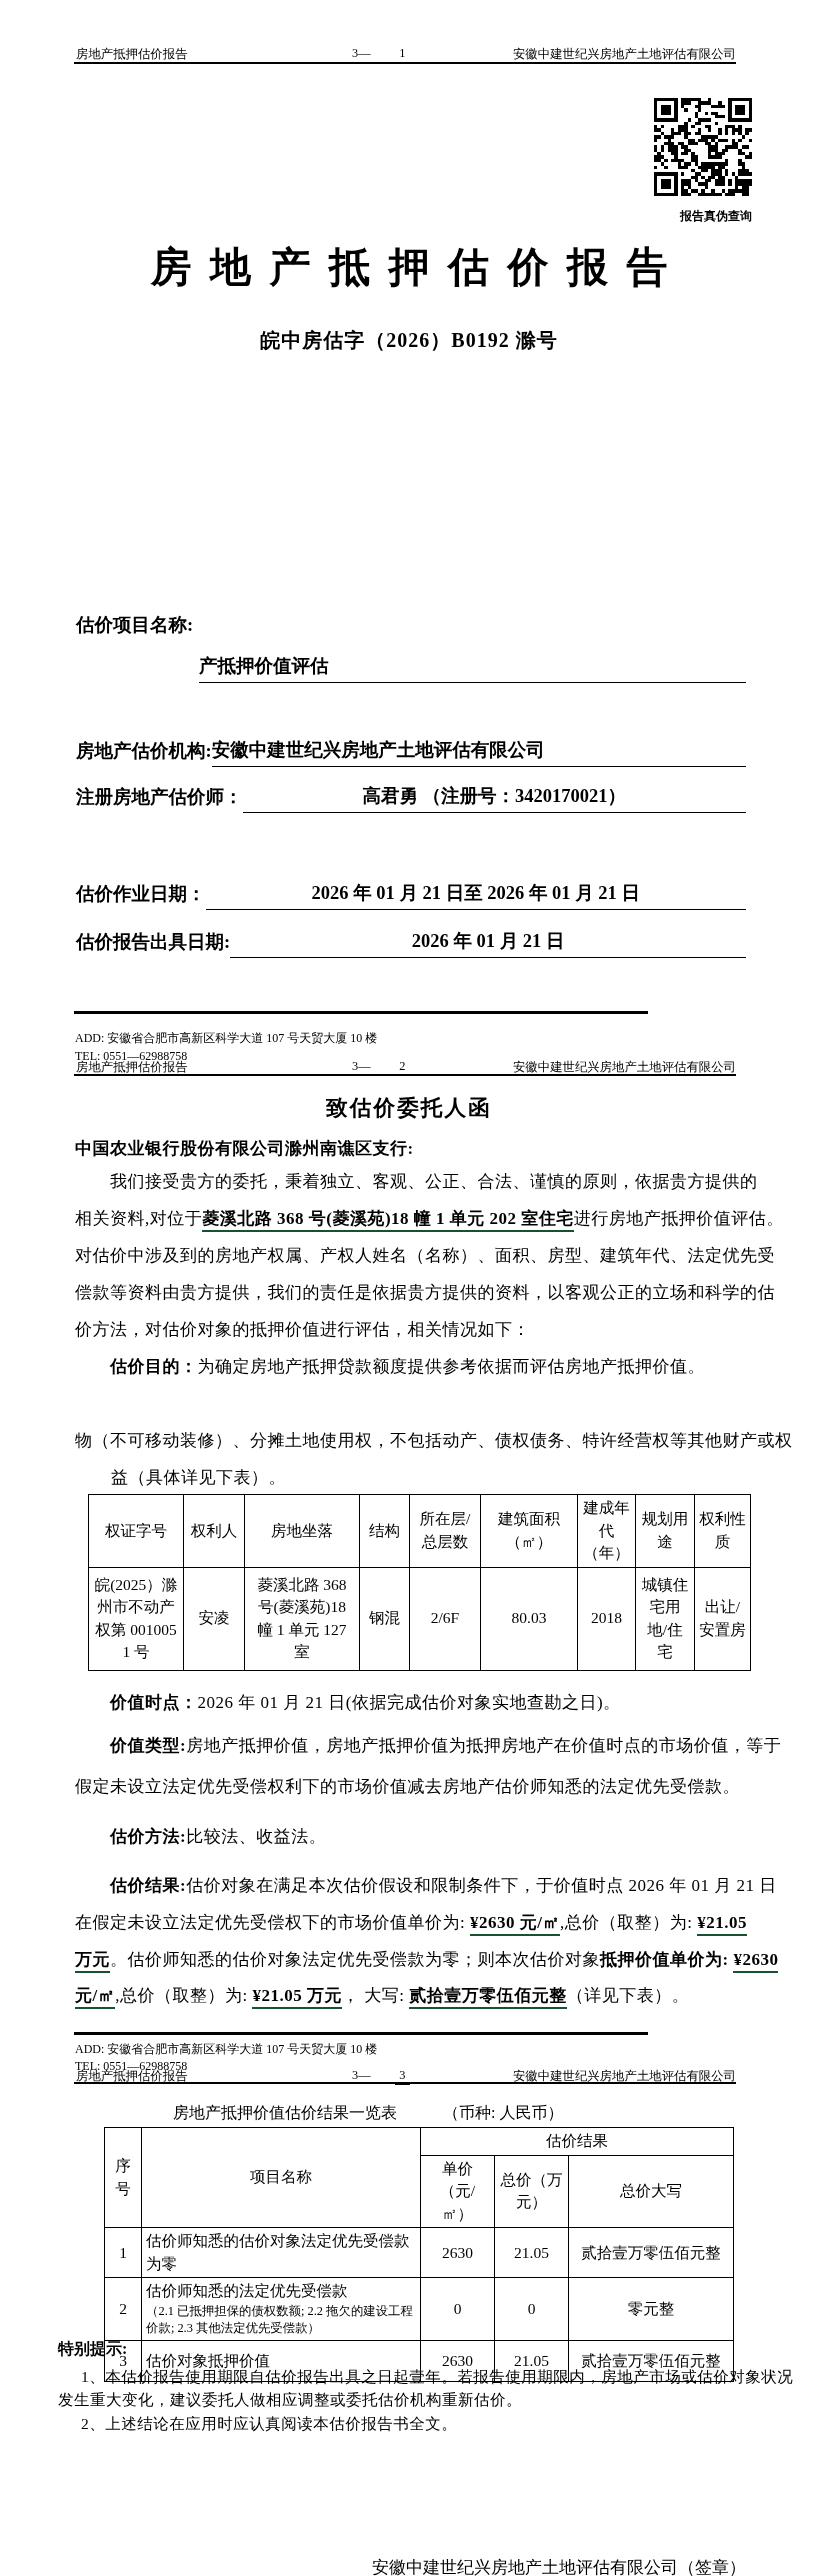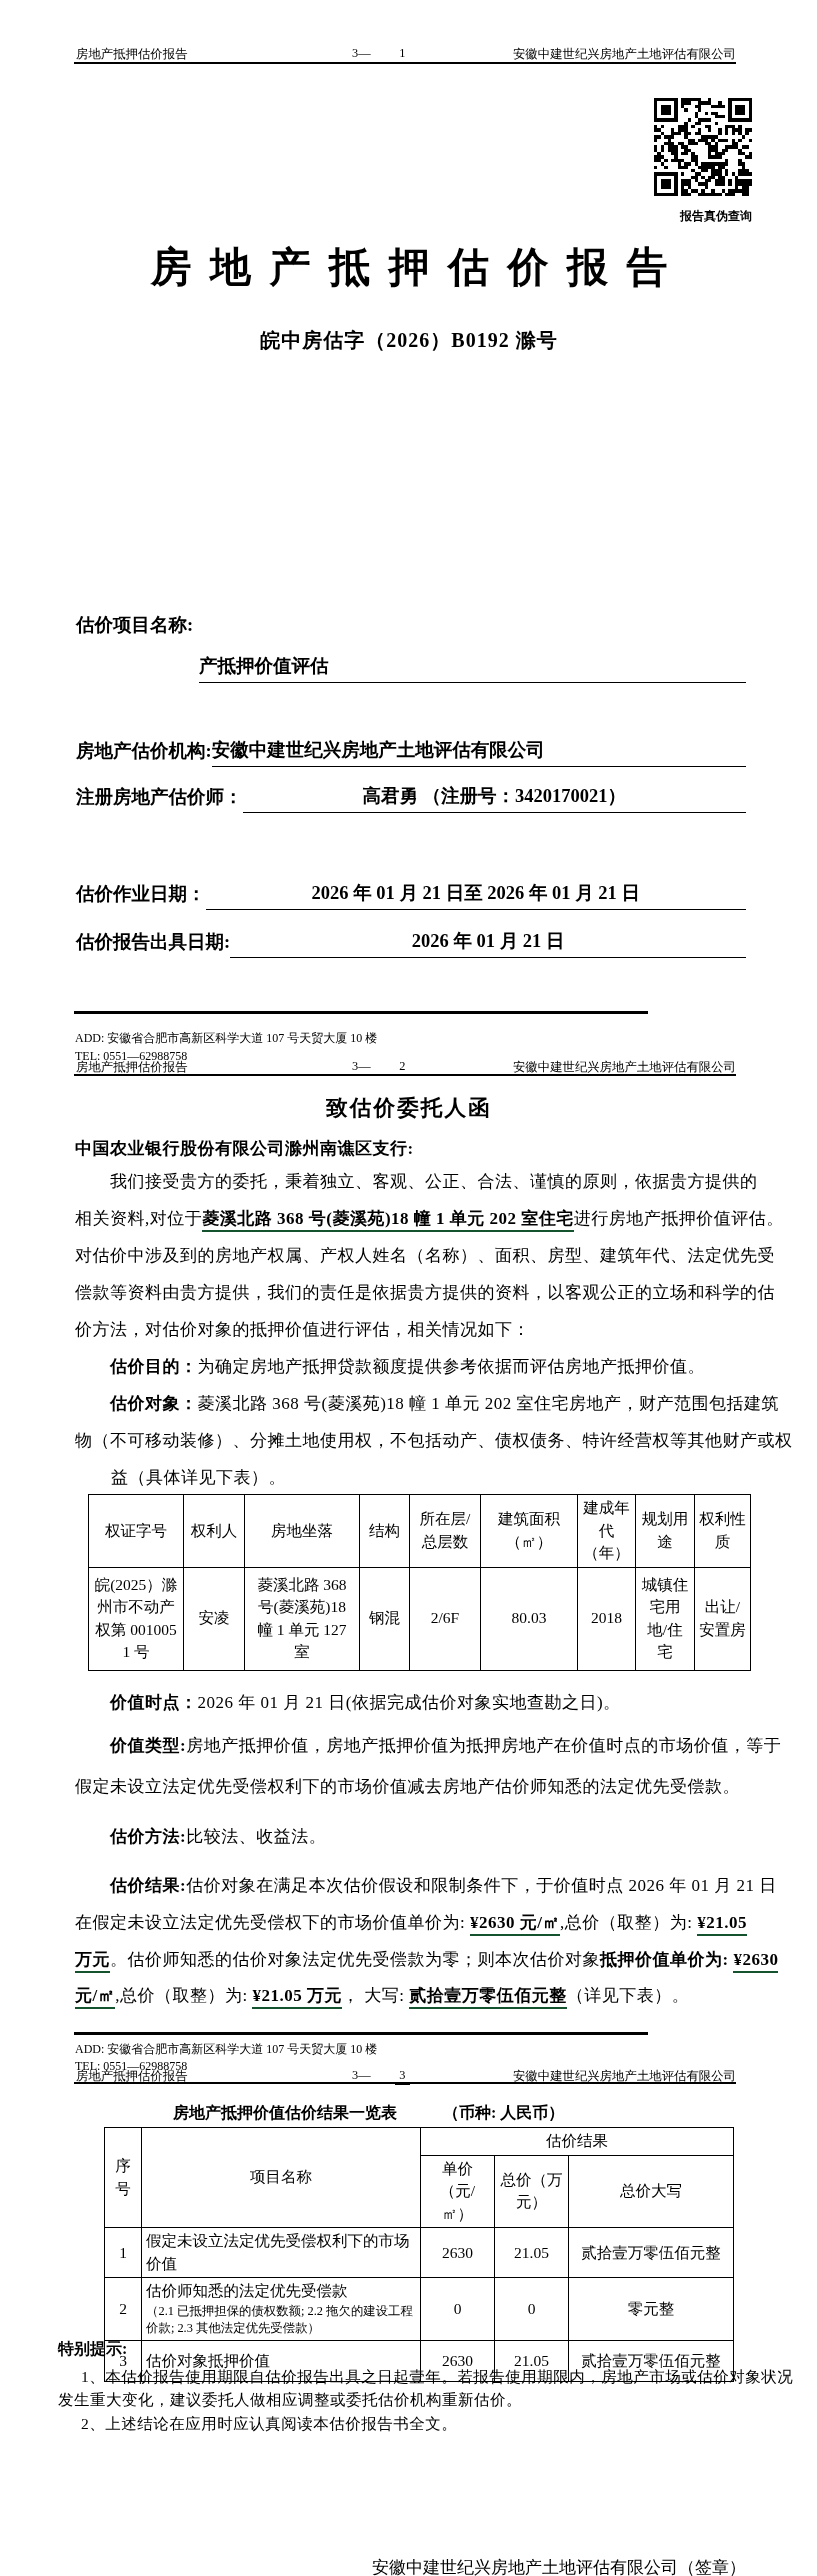--- a/index.html
+++ b/index.html
@@ -26,21 +26,21 @@
   .field .vleft{padding-left:7.2px;}
   .ltr-title{width:100%;text-align:center;font-size:21.6px;font-weight:bold;letter-spacing:2.1px;}
   .bodyline{font-size:17px;letter-spacing:0.5px;white-space:pre;line-height:23px;}
   .b{font-weight:bold;}
   .ub{font-weight:bold;border-bottom:2px solid #14532d;padding-bottom:1.5px;}
   table{border-collapse:collapse;table-layout:fixed;}
   td{border:1px solid #000;font-size:15.5px;text-align:center;vertical-align:middle;
      padding:2.1px 4.1px;word-break:break-all;line-height:1.45;}
   td.left{text-align:left;}
   td .sub{font-size:12.4px;line-height:1.4;}
-  .tbl-title{font-size:16px;font-weight:bold;white-space:pre;text-align:right;}
+  .tbl-title{font-size:16px;font-weight:normal;white-space:pre;text-align:right;}
   .notes-label{font-size:16px;font-weight:bold;white-space:pre;}
   .noteline{font-size:15.5px;letter-spacing:0.5px;white-space:pre;line-height:21.6px;}
   .sigline{font-size:17px;white-space:pre;}
   svg.qr{display:block;}
 </style>
 </head>
 <body>
 
 <div class="canvas">
 
@@ -500,21 +500,20 @@
   <div class="abs ltr-title" style="left:0;top:1093px;">致估价委托人函</div>
   <div class="abs bodyline b" style="left:75px;top:1137px;">中国农业银行股份有限公司滁州南谯区支行:</div>
 
   <div class="abs bodyline" style="left:110px;top:1170px;">我们接受贵方的委托，秉着独立、客观、公正、合法、谨慎的原则，依据贵方提供的</div>
   <div class="abs bodyline" style="left:75px;top:1207px;"><span>相关资料,对位于</span><span class="ub">菱溪北路 368 号(菱溪苑)18 幢 1 单元 202 室住宅</span><span>进行房地产抵押价值评估。</span></div>
   <div class="abs bodyline" style="left:75px;top:1244px;">对估价中涉及到的房地产权属、产权人姓名（名称）、面积、房型、建筑年代、法定优先受</div>
   <div class="abs bodyline" style="left:75px;top:1281px;">偿款等资料由贵方提供，我们的责任是依据贵方提供的资料，以客观公正的立场和科学的估</div>
   <div class="abs bodyline" style="left:110px;top:1355px;"><span class="b">估价目的：</span><span>为确定房地产抵押贷款额度提供参考依据而评估房地产抵押价值。</span></div>
 
   <div class="abs bodyline" style="left:75px;top:1318px;">价方法，对估价对象的抵押价值进行评估，相关情况如下：</div>
-  <div class="abs bodyline" style="left:110px;top:1392px;"><span class="b">估价对象：</span><span>菱溪北路 368 号(菱溪苑)18 幢 1 单元 202 室住宅房地产，财产范围包括建筑</span></div>
   <div class="abs bodyline" style="left:75px;top:1429px;">物（不可移动装修）、分摊土地使用权，不包括动产、债权债务、特许经营权等其他财产或权</div>
   <div class="abs bodyline" style="left:75px;top:1466px;margin-left:36px;">益（具体详见下表）。</div>
 
   <table class="abs" style="left:88px;top:1494px;width:661px;">
     <colgroup>
       <col style="width:95px">
         <col style="width:61px">
         <col style="width:115px">
         <col style="width:50px">
         <col style="width:71px">
@@ -586,21 +585,21 @@
       <td rowspan="2">项目名称</td>
       <td colspan="3">估价结果</td>
     </tr>
     <tr style="height:37px;">
       <td>单价（元/㎡）</td>
       <td>总价（万元）</td>
       <td>总价大写</td>
     </tr>
     <tr style="height:46px;">
       <td>1</td>
-      <td class="left">假定未设立法定优先受偿权利下的市场价值</td>
+      <td class="left">估价师知悉的估价对象法定优先受偿款为零</td>
       <td>2630</td>
       <td>21.05</td>
       <td>贰拾壹万零伍佰元整</td>
     </tr>
     <tr style="height:59px;">
       <td>2</td>
       <td class="left">
             <div>估价师知悉的法定优先受偿款</div>
             <div class="sub">（2.1 已抵押担保的债权数额; 2.2 拖欠的建设工程价款; 2.3 其他法定优先受偿款）</div>
           </td>

